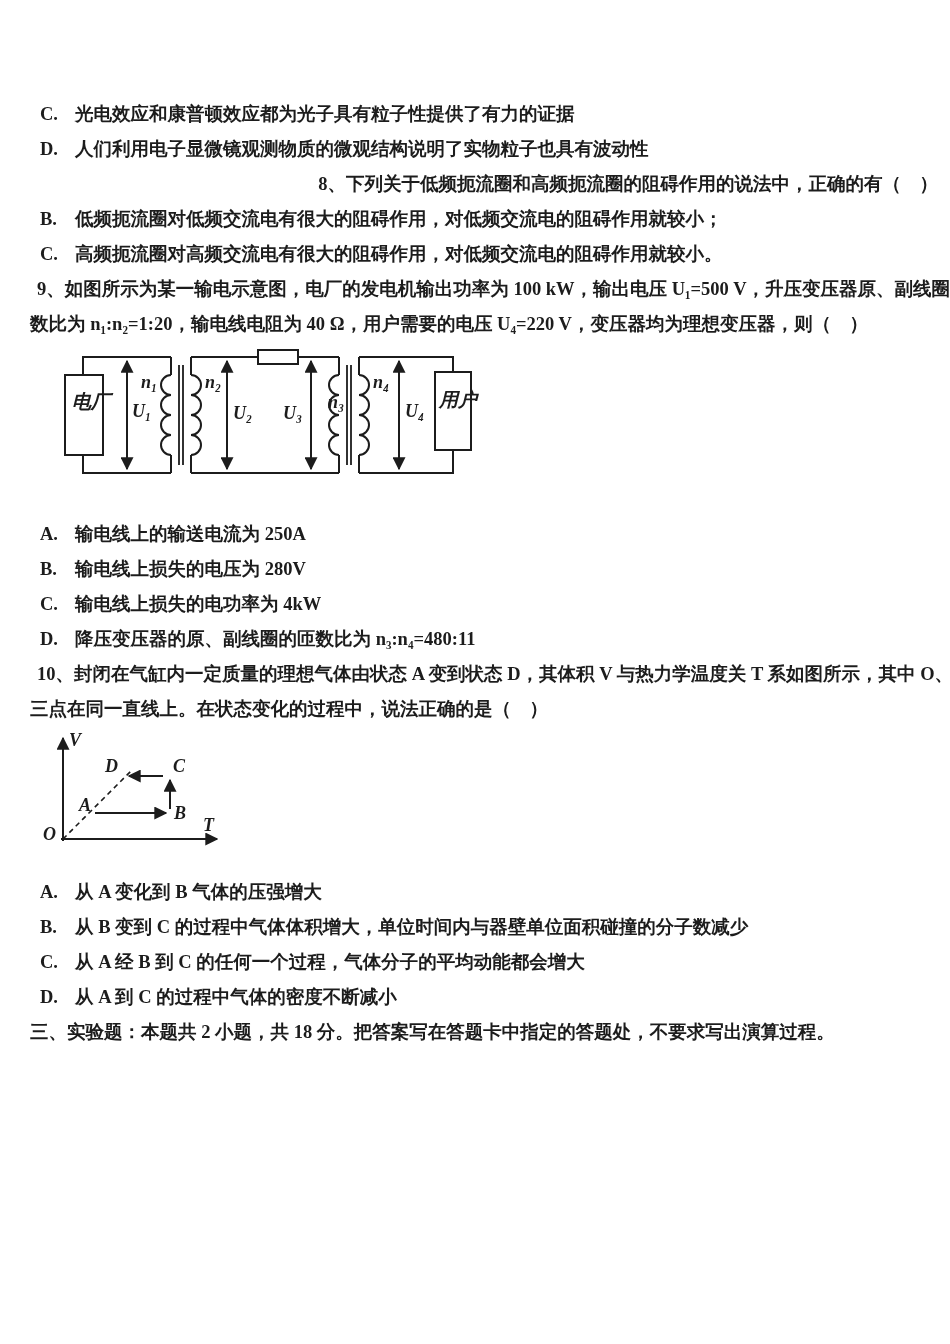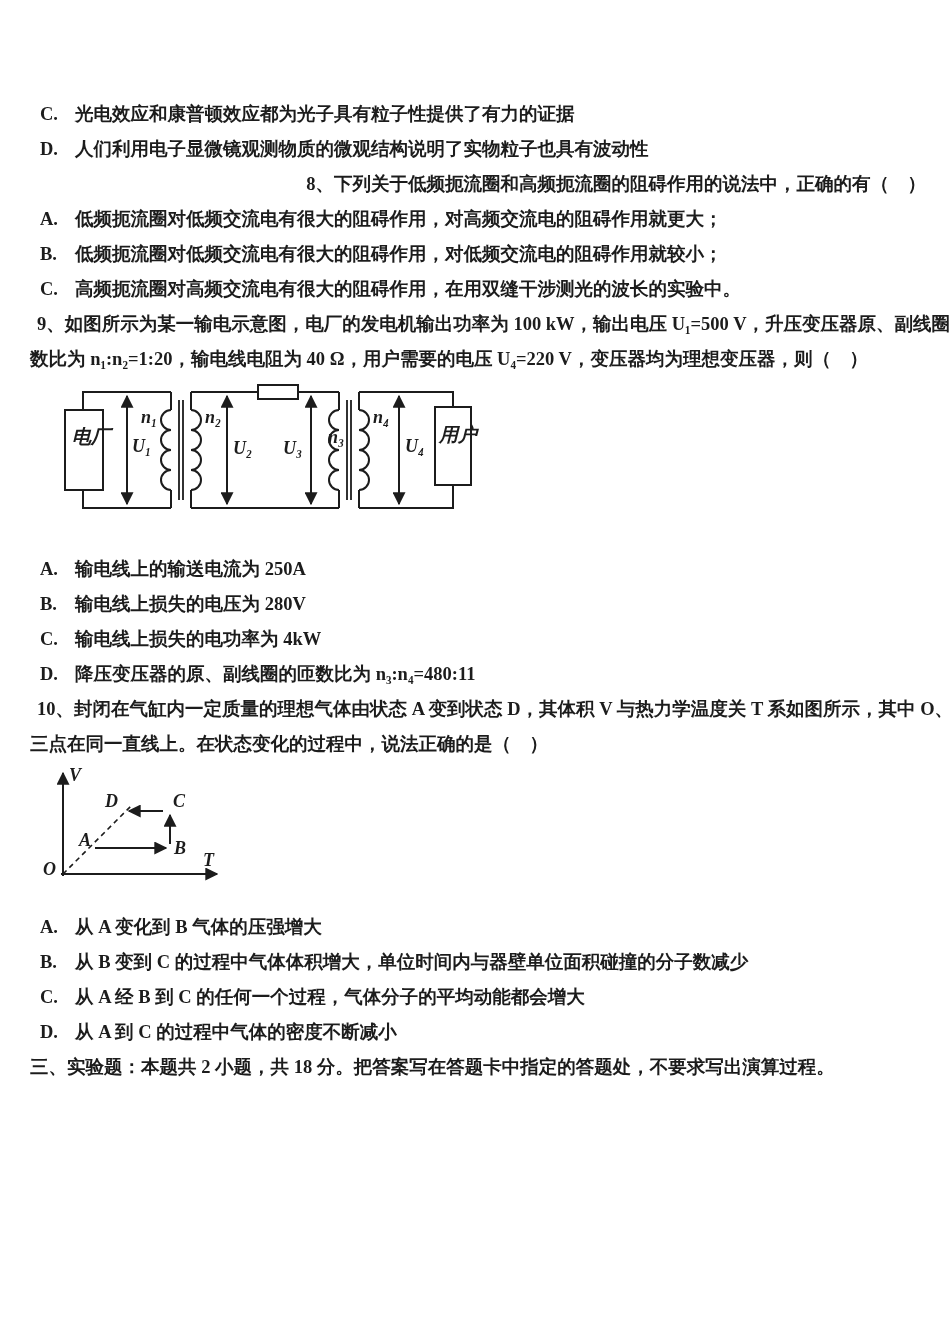--- a/index.html
+++ b/index.html
@@ -1,21 +1,21 @@
 <!DOCTYPE html>
 <html><head>
 <meta charset="utf-8">
 <style>
   html,body { margin:0; padding:0; background:#ffffff; }
   .page {
     position:relative;
     width:950px; height:1344px;
     background:#ffffff;
     box-sizing:border-box;
-    padding:97px 24px 0 30px;
+    padding:97px 12px 0 30px;
     font-family:"Liberation Serif","DejaVu Serif",serif;
     font-weight:bold;
     color:#1c1c1c;
     font-size:18.5px;
     overflow:hidden;
   }
   .line { height:35px; line-height:35px; white-space:nowrap; }
   .stem { padding-left:7px;text-align:right; }
   .cont { padding-left:0; }
   .option { padding-left:10px; }
@@ -38,27 +38,24 @@
 
   <div class="line option">
     <span class="opt-label">C.</span><span>光电效应和康普顿效应都为光子具有粒子性提供了有力的证据</span>
   </div>
   <div class="line option">
     <span class="opt-label">D.</span><span>人们利用电子显微镜观测物质的微观结构说明了实物粒子也具有波动性</span>
   </div>
 
   <div class="line stem">8、下列关于低频扼流圈和高频扼流圈的阻碍作用的说法中，正确的有（　）</div>
   <div class="line option">
-    <span class="opt-label">A.</span><span>低频扼流圈对低频交流电有很大的阻碍作用，对高频交流电的阻碍作用就更大；</span>
-  </div>
-  <div class="line option">
     <span class="opt-label">B.</span><span>低频扼流圈对低频交流电有很大的阻碍作用，对低频交流电的阻碍作用就较小；</span>
   </div>
   <div class="line option">
-    <span class="opt-label">C.</span><span>高频扼流圈对高频交流电有很大的阻碍作用，在用双缝干涉测光的波长的实验中。</span>
+    <span class="opt-label">C.</span><span>高频扼流圈对高频交流电有很大的阻碍作用，对低频交流电的阻碍作用就较小。</span>
   </div>
 
   <div class="line stem">9、如图所示为某一输电示意图，电厂的发电机输出功率为 100 kW，输出电压 U₁=500 V，升压变压器原、副线圈的匝</div>
   <div class="line cont">数比为 n₁:n₂=1:20，输电线电阻为 40 Ω，用户需要的电压 U₄=220 V，变压器均为理想变压器，则（　）</div>
 
   <div class="figure fig-circuit">
     <svg width="440" height="148" viewBox="0 0 440 148">
       <defs>
         <marker id="arr" viewBox="0 0 10 10" refX="9" refY="5" markerWidth="6.5" markerHeight="6.5" orient="auto-start-reverse">
           <path d="M0,0 L10,5 L0,10 Z" fill="#1c1c1c"></path>

